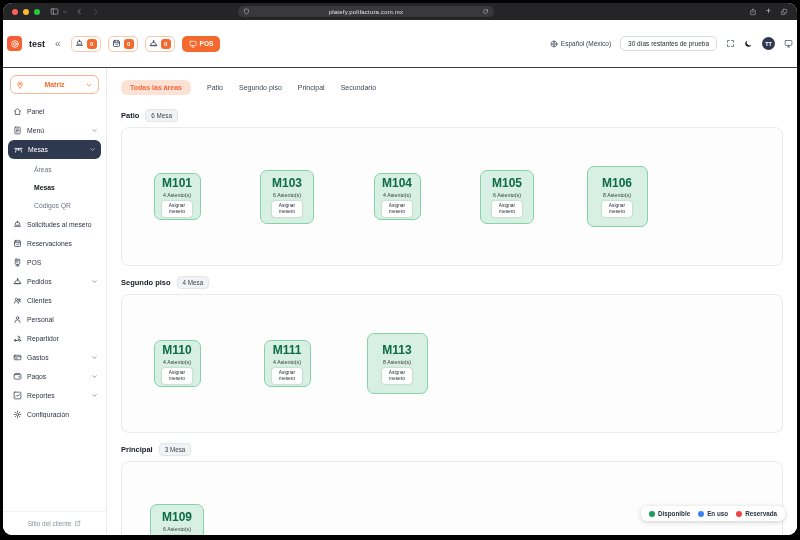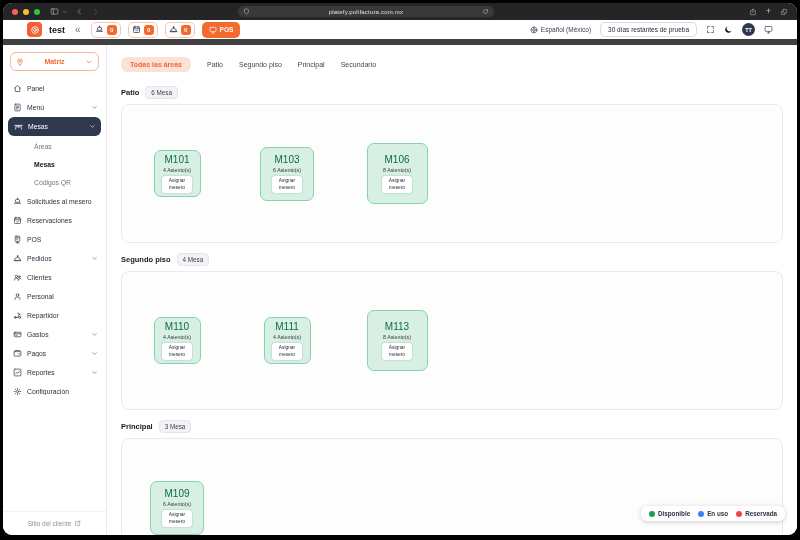--- a/index.html
+++ b/index.html
@@ -22,22 +22,22 @@
   .addr { position:absolute; left:50%; margin-left:-162px; top:3px; width:256px; height:11px;
           background:#39393c; border-radius:6px; display:flex; align-items:center;
           padding:0 5px; gap:4px; }
   .addr .ic { width:7px; height:7px; color:#b9b9bc; flex:none; }
   .addr-url { flex:1; text-align:center; font-size:6px; color:#e4e4e6; letter-spacing:.2px; }
   .chrome-right { margin-left:auto; display:flex; align-items:center; gap:9px; }
   .chrome-right .ic { width:8px; height:8px; color:#9fa0a4; }
   .chrome-plus { color:#c9c9cc; font-size:9px; line-height:1; }
 
   
-  .header { height:25px; flex:none; background:#fff; border-bottom:6px solid #404040;
-            display:flex; align-items:center; padding:0 24px; gap:7px; }
+  .header { height:48px; flex:none; background:#fff; border-bottom:1px solid #404040;
+            display:flex; align-items:center; padding:0 4px; gap:7px; }
   .logo { width:15px; height:15px; border-radius:4px; flex:none;
           background:linear-gradient(135deg,#f7573a,#f4692e); color:#fff;
           display:grid; place-items:center; }
   .logo .ic { width:10px; height:10px; }
   .ws-name { font-size:9px; font-weight:bold; color:#15181e; }
   .collapse { color:#6b7280; font-size:10px; line-height:1; margin:0 3px; cursor:pointer; }
   .counter-btn { height:16px; border:1px solid #f8c8ae; border-radius:5px; background:#fff;
                  display:flex; align-items:center; gap:3px; padding:0 3px; cursor:pointer; }
   .counter-btn .ic { width:9px; height:9px; color:#2f3949; }
   .counter-badge { min-width:10px; height:10px; background:#f4692e; border-radius:3px;
@@ -97,21 +97,21 @@
                    border:1px solid #e3e5e9; border-radius:4px; padding:2px 5px; }
   .section-box { border:1px solid #e9eaee; border-radius:8px; height:139px; background:#fdfdfe;
                  display:grid; grid-template-columns:repeat(6,1fr); align-items:center;
                  justify-items:center; }
   .table-card { background:#d8f0e3; border:1px solid #84d3aa; border-radius:7px;
                 display:flex; flex-direction:column; align-items:center; justify-content:center;
                 gap:2px; cursor:pointer; }
   .sz-4 { width:47px; height:47px; }
   .sz-6 { width:54px; height:54px; }
   .sz-8 { width:61px; height:61px; }
-  .table-name { font-size:10px; font-weight:normal; color:#0d6b43; }
+  .table-name { font-size:12px; font-weight:bold; color:#0d6b43; }
   .table-seats { font-size:5.3px; color:#333d37; }
   .assign-btn { background:#fff; border:none; border-radius:3px; width:30px;
                 box-shadow:0 0 2px rgba(0,0,0,.25); padding:2px 3px; font-size:4.8px;
                 color:#272e3b; line-height:1.3; margin-top:1px; cursor:pointer;
                 font-family:inherit; }
   .legend { position:absolute; right:12px; bottom:14px; background:#fff; border-radius:6px;
             box-shadow:0 1px 5px rgba(0,0,0,.2); display:flex; align-items:center; gap:8px;
             padding:4px 8px; }
   .legend-item { display:flex; align-items:center; gap:3px; font-size:6.3px; color:#2b3342;
                  font-weight:bold; }
@@ -552,20 +552,30 @@
               <div class="table-card sz-4">
     <div class="table-name">M101</div>
     <div class="table-seats">4 Asiento(s)</div>
     <button class="assign-btn">Asignar mesero</button>
   </div>
               <div class="table-card sz-6">
     <div class="table-name">M103</div>
     <div class="table-seats">6 Asiento(s)</div>
     <button class="assign-btn">Asignar mesero</button>
   </div>
+              <div class="table-card sz-4">
+    <div class="table-name">M104</div>
+    <div class="table-seats">4 Asiento(s)</div>
+    <button class="assign-btn">Asignar mesero</button>
+  </div>
+              <div class="table-card sz-6">
+    <div class="table-name">M105</div>
+    <div class="table-seats">6 Asiento(s)</div>
+    <button class="assign-btn">Asignar mesero</button>
+  </div>
               <div class="table-card sz-8">
     <div class="table-name">M106</div>
     <div class="table-seats">8 Asiento(s)</div>
     <button class="assign-btn">Asignar mesero</button>
   </div>
             </div>
   </section>
           <section class="section">
     <div class="section-head">
       <span class="section-title">Segundo piso</span>

